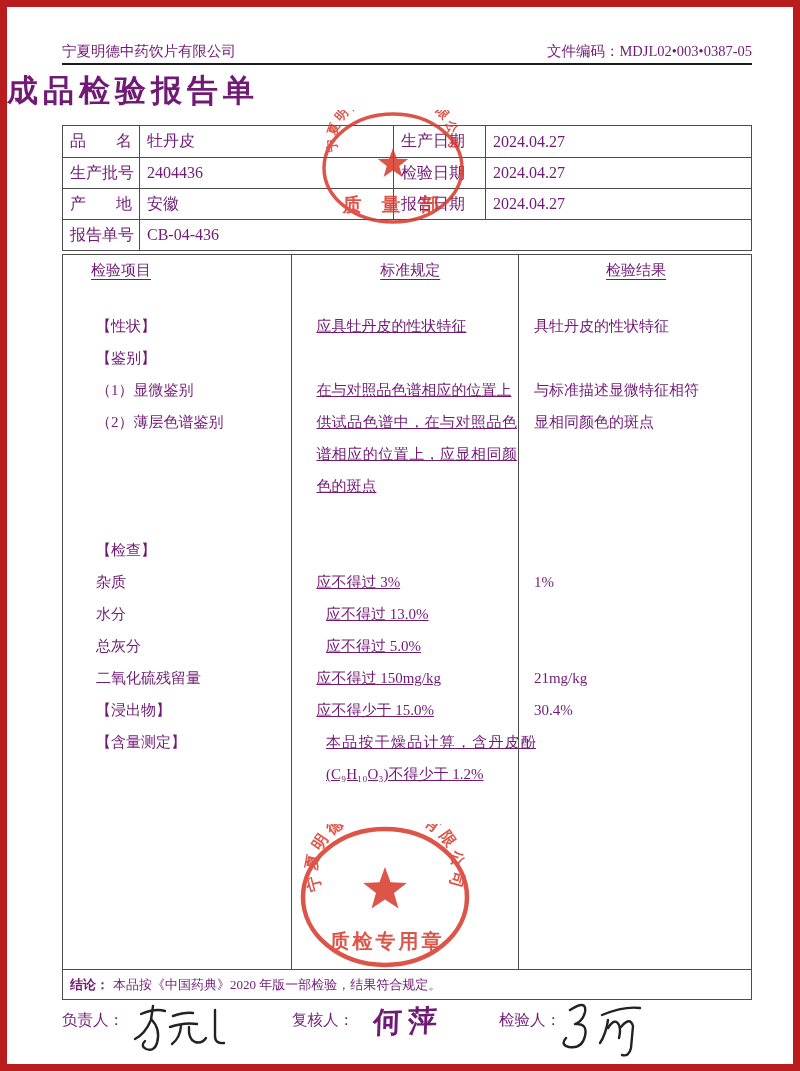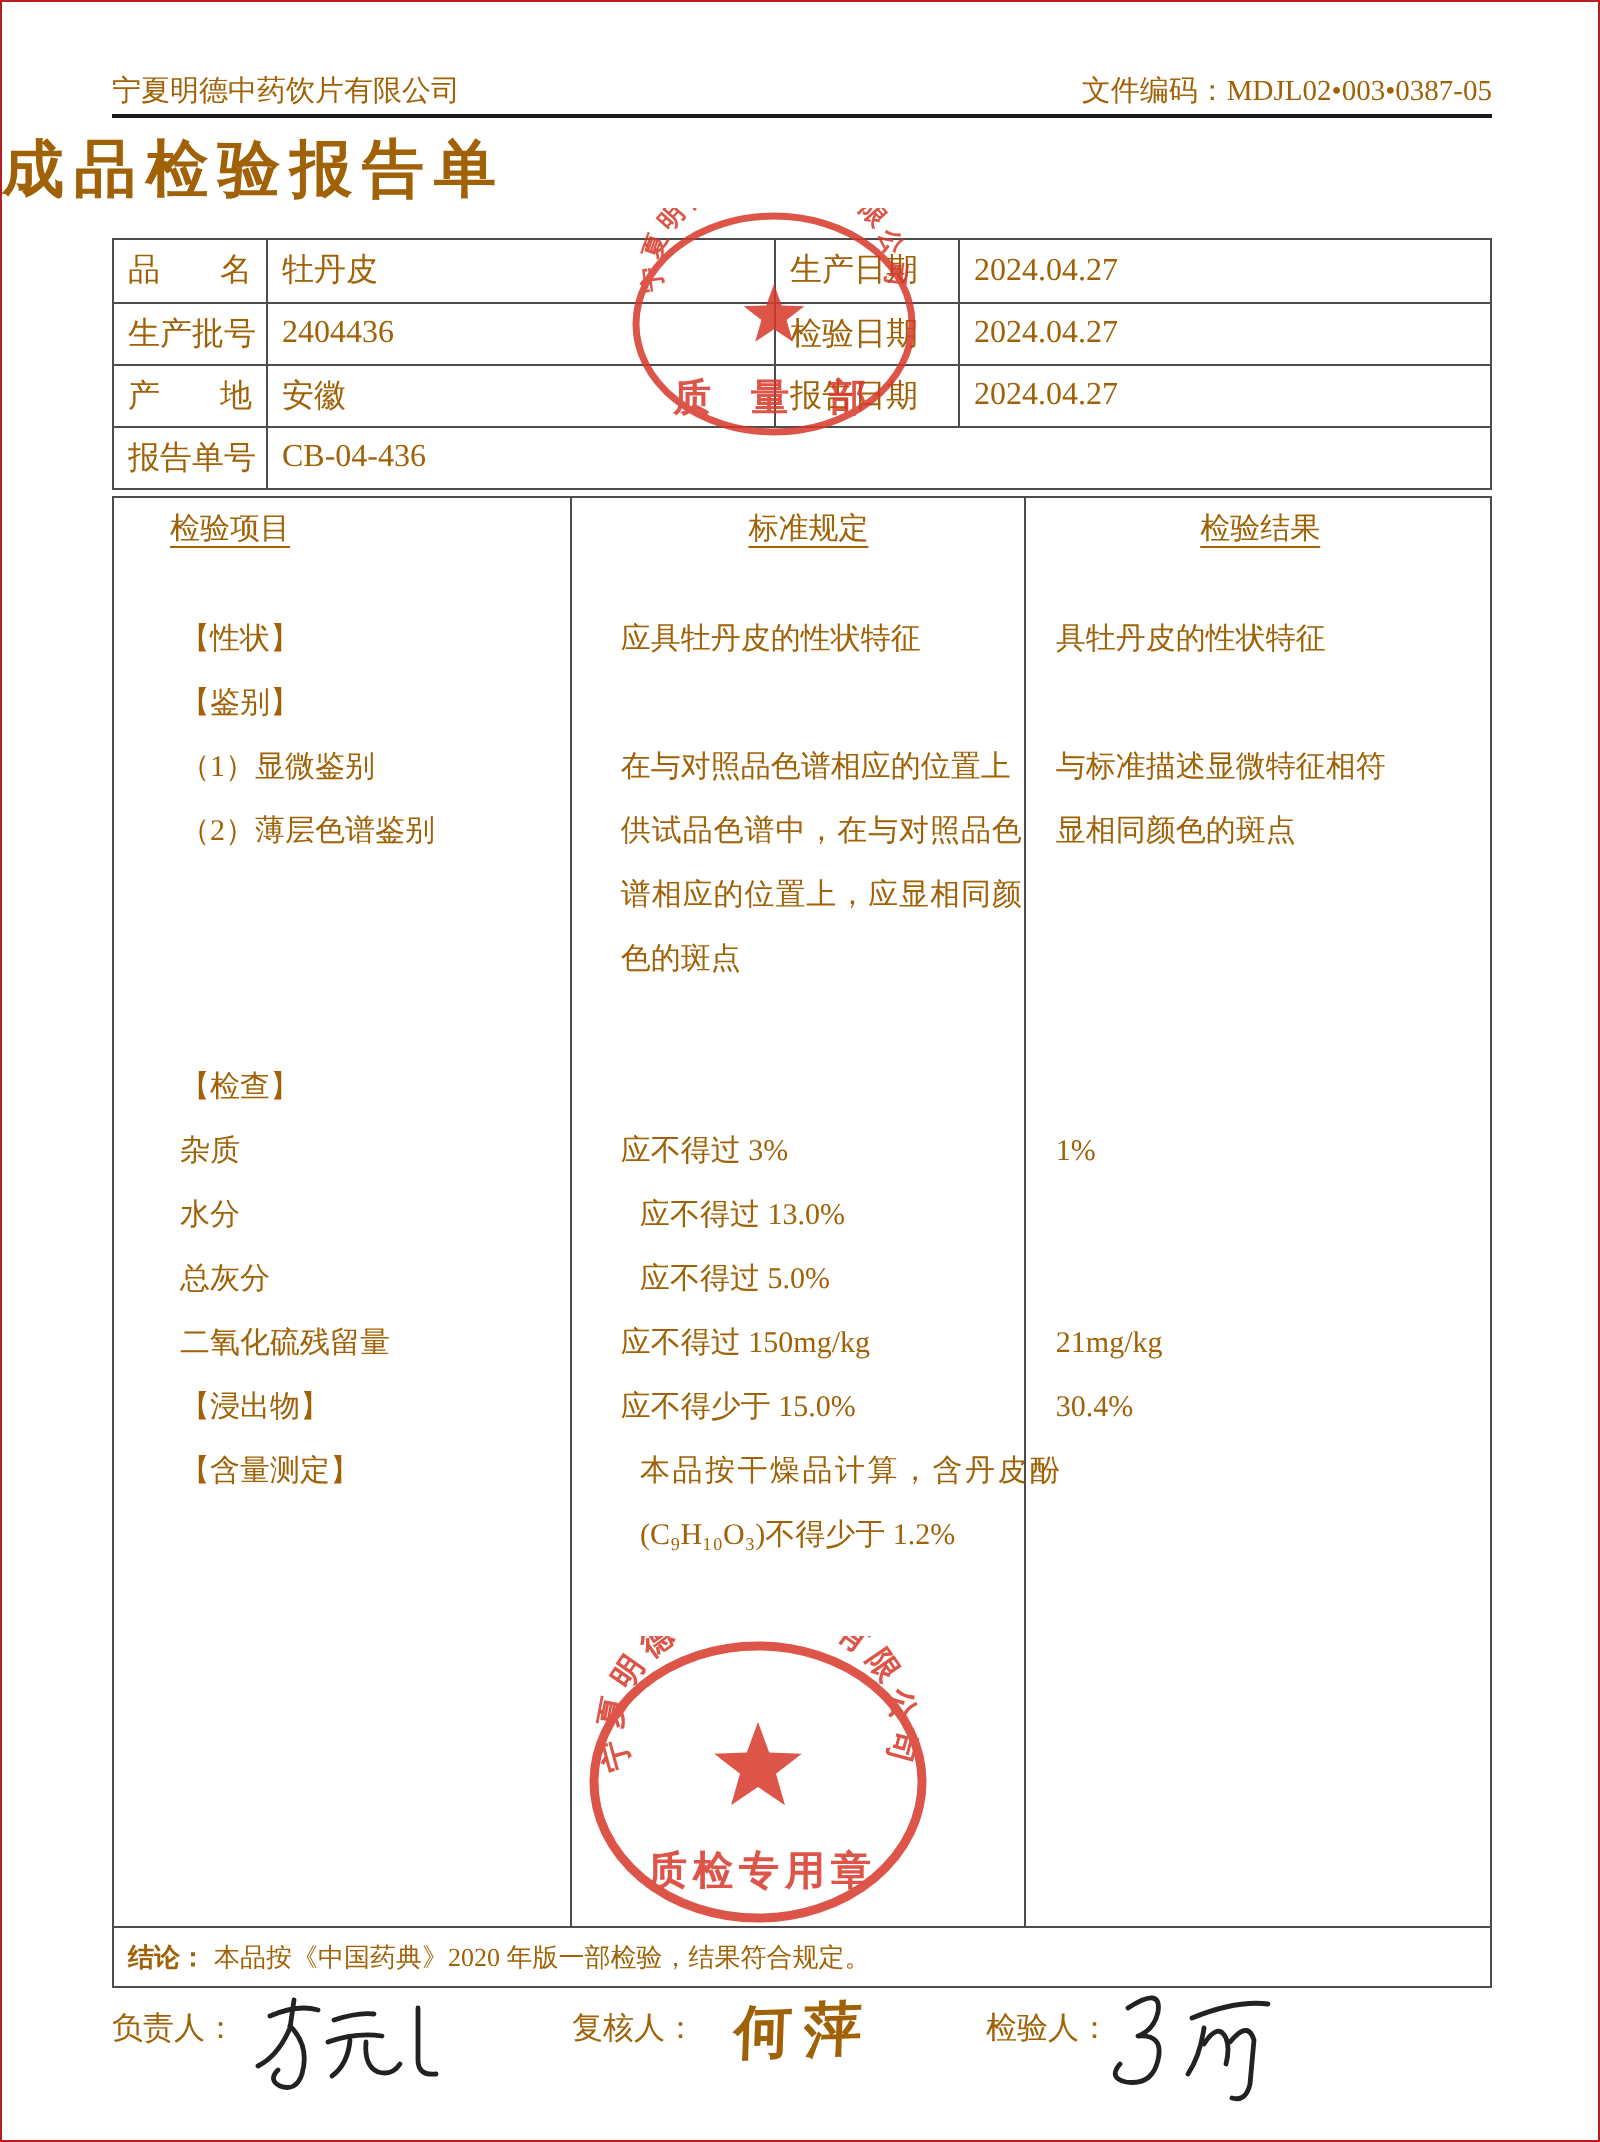--- a/index.html
+++ b/index.html
@@ -1,19 +1,19 @@
 <!DOCTYPE html>
 <html><head>
 <meta charset="utf-8">
 <style>
   html,body{margin:0;padding:0;background:#fff;}
   .page{
     position:relative;width:800px;height:1071px;background:#fff;overflow:hidden;
-    font-family:"Liberation Serif","DejaVu Serif",serif;color:#a16207;
-    border:1px solid #b91c1c;box-sizing:border-box;
+    font-family:"Liberation Serif","DejaVu Serif",serif;color:#701a75;
+    border:7px solid #b91c1c;box-sizing:border-box;
   }
   
   .doc-header{position:absolute;left:55px;top:30px;width:690px;height:24px;
     display:flex;justify-content:space-between;align-items:flex-end;font-size:14.5px;}
   .doc-rule{position:absolute;left:55px;top:56px;width:690px;border-top:2px solid #1c1c1c;}
   .doc-title{position:absolute;left:0;top:63px;width:800px;text-align:left;
     font-size:31px;font-weight:bold;letter-spacing:5px;}
   
   .info-table{position:absolute;left:55px;top:118px;width:690px;box-sizing:border-box;
     border:1px solid #4c4c4c;font-size:16px;}
@@ -33,21 +33,21 @@
   .vline.v1{left:228px;} .vline.v2{left:455px;}
   .mt-header{display:flex;height:30px;align-items:center;}
   .mt-header span{text-decoration:underline;text-underline-offset:4px;}
   .h1{width:228px;padding-left:15px;box-sizing:border-box;}
   .h2{width:227px;text-align:center;}
   .h3{width:235px;text-align:center;}
   .rows{margin-top:25px;}
   .t-row{display:flex;min-height:32px;}
   .t-cell{box-sizing:border-box;line-height:32px;}
   .cell-item{width:228px;padding-left:6px;padding-right:10px;margin-left:14px;}
-  .cell-std{width:227px;padding-left:8px;padding-right:9px;text-align:justify;}
+  .cell-std{width:227px;padding-left:8px;padding-right:9px;text-align:justify;text-decoration:underline;}
   .cell-res{width:235px;padding-left:8px;padding-right:8px;}
   
   .conclusion{position:absolute;left:55px;top:962px;width:690px;height:31px;box-sizing:border-box;
     border:1px solid #4c4c4c;display:flex;align-items:center;padding-left:7px;font-size:13px;}
   .conclusion b{font-weight:bold;margin-right:4px;}
   
   .footer{position:absolute;left:0;top:995px;width:800px;height:70px;font-size:15.5px;}
   .sig-label{position:absolute;top:8px;}
   .lab-resp{left:55px;} .lab-rev{left:285px;} .lab-insp{left:492px;}
   .sig-svg{position:absolute;}

